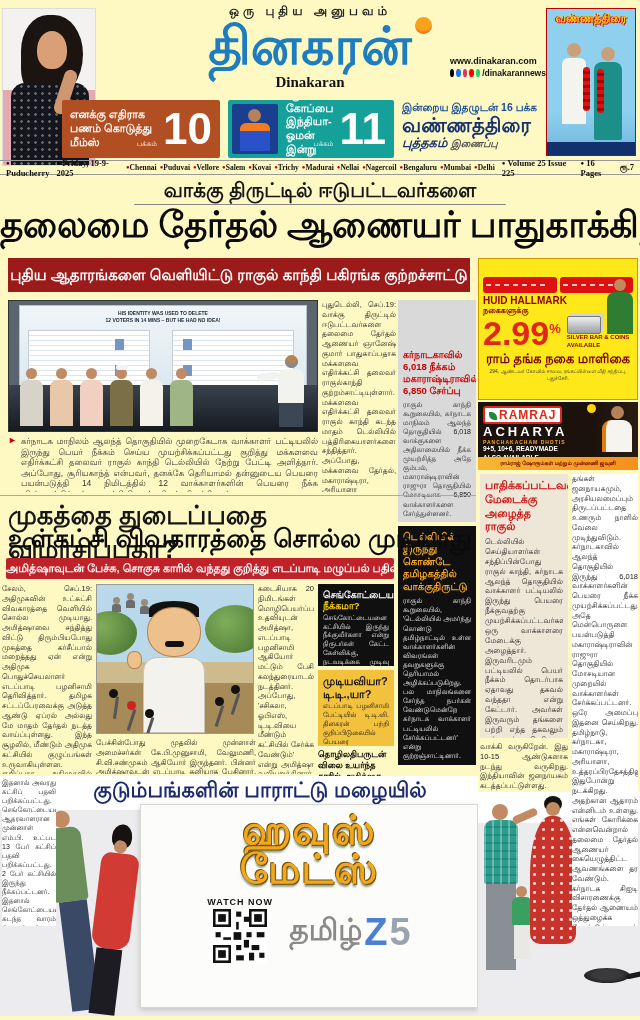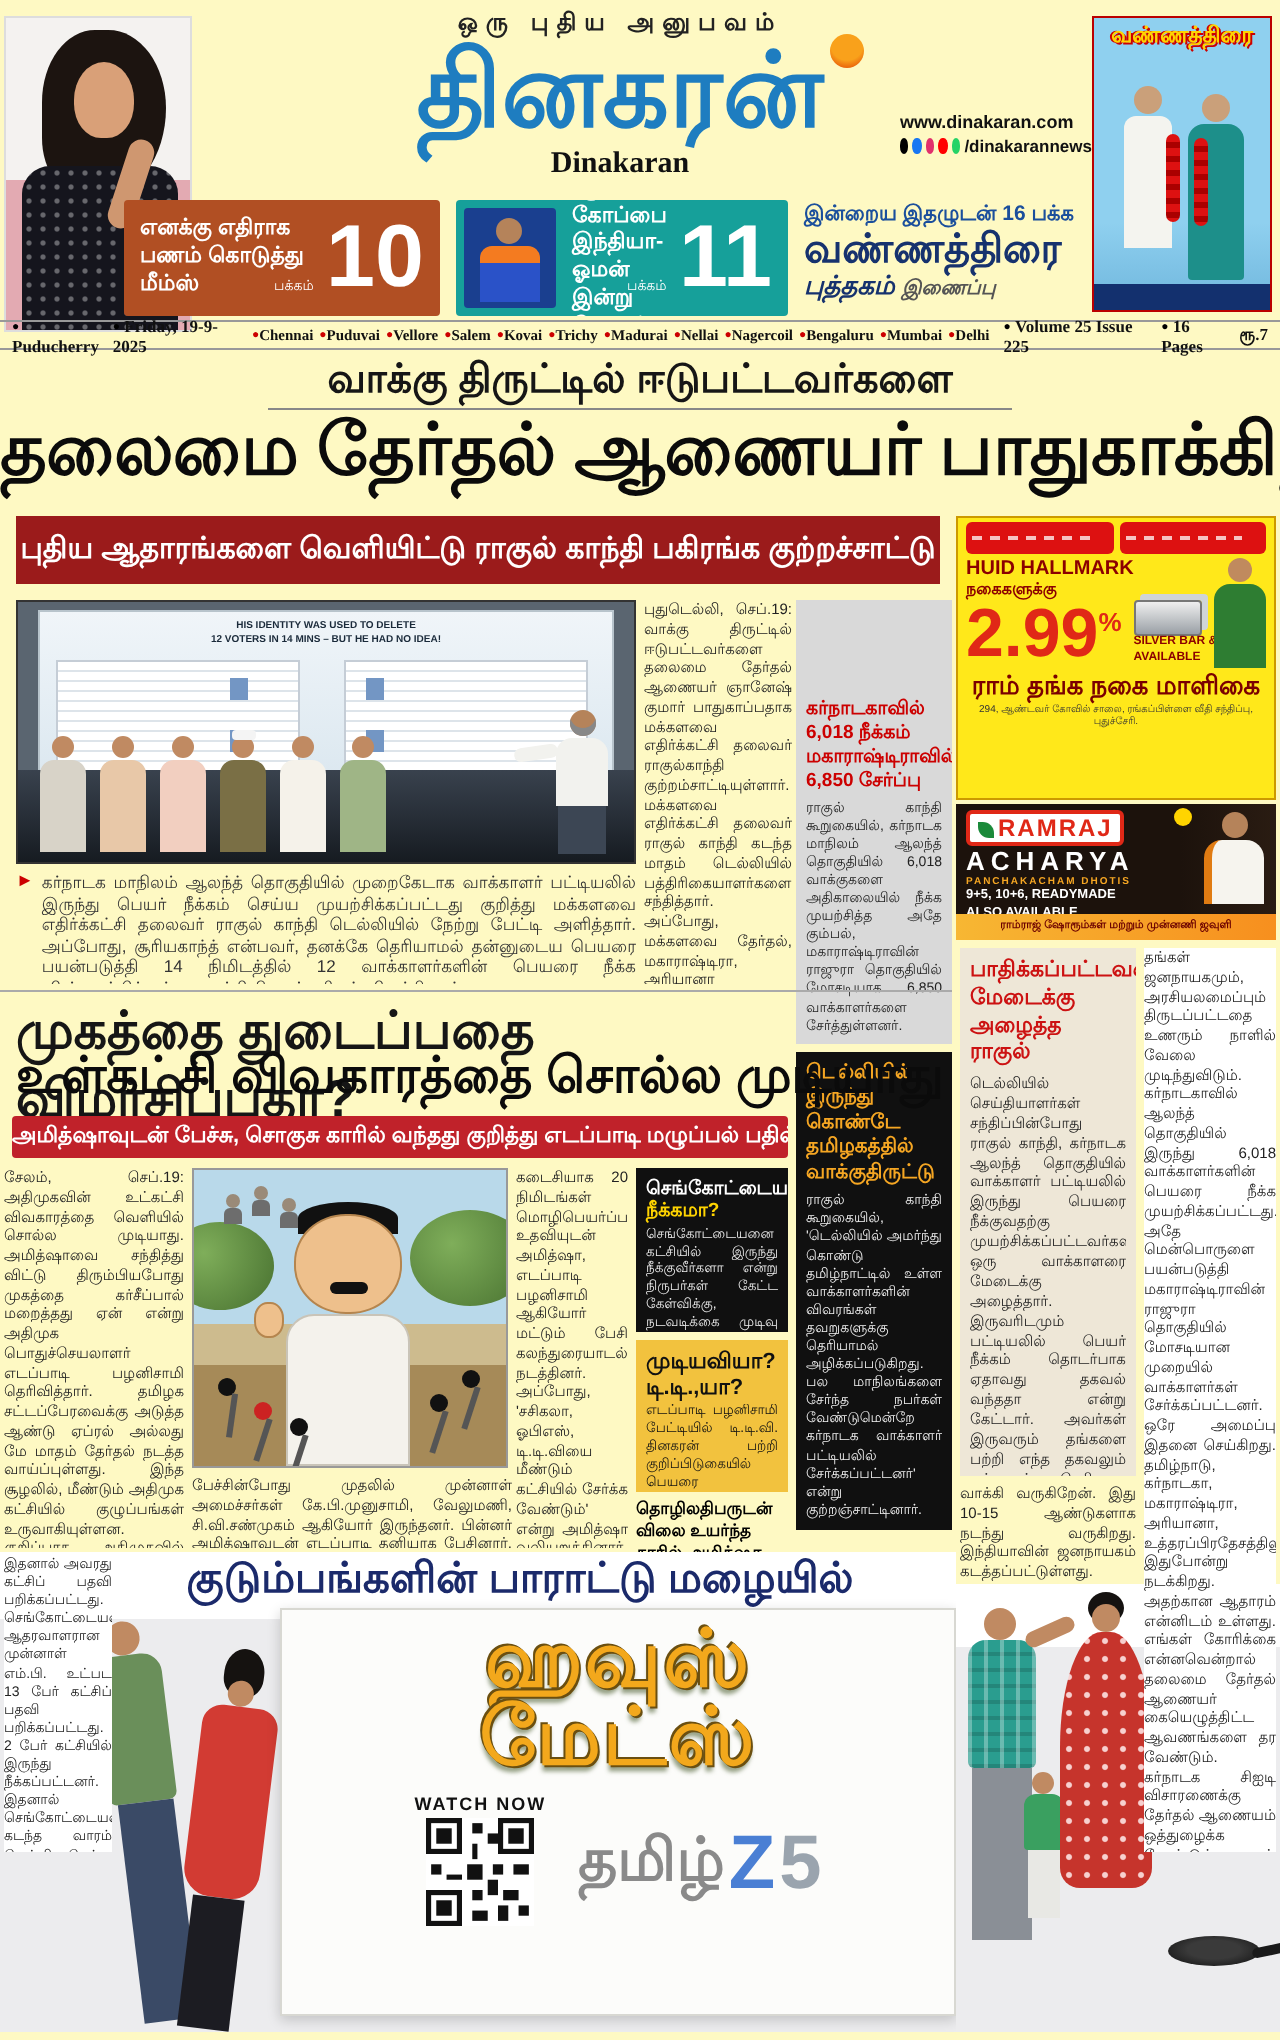--- a/index.html
+++ b/index.html
@@ -104,21 +104,21 @@
   .sengbox h4 { font-size:9.5px; line-height:1.2; color:#fff; }
   .sengbox h4 .yel { color:#ffd400; }
   .sengbox p { font-size:6.8px; line-height:1.3; color:#eee; margin-top:2px; }
   .yellowbox { background:#f2c23e; padding:5px; }
   .yellowbox h4 { font-size:11px; color:#111; line-height:1.15; }
   .yellowbox p { font-size:6.8px; line-height:1.3; color:#111; margin-top:2px; }
   .jumpnote { font-size:8.5px; font-weight:bold; color:#000; line-height:1.3; }
   .jumpnote .pg { display:block; }
 
   
-  .huid { background:#ffe81a; border:1px solid #c90; padding:2px 4px; overflow:hidden; }
+  .huid { background:#ffe81a; border:1px solid #c90; padding:18px 4px; overflow:hidden; }
   .huid-chips { display:flex; gap:3px; }
   .chip { height:16px; border-radius:3px; background:#d11; flex:1;
           background-image:repeating-linear-gradient(90deg, rgba(255,255,255,.75) 0 5px, transparent 5px 9px); background-size:80% 2px; background-position:3px 7px; background-repeat:no-repeat; }
   .huid-title { font-size:10px; font-weight:800; color:#8b0000; margin-top:2px; }
   .huid-sub { font-size:8px; font-weight:bold; color:#8b0000; }
   .huid-rate { font-size:34px; font-weight:900; color:#e02817; line-height:1; }
   .huid-rate sup { font-size:13px; }
   .huid-note { font-size:6px; font-weight:800; color:#8b0000; line-height:1.3; }
   .bars { width:34px; height:18px; background:linear-gradient(#efefef,#9aa0a6); border:1px solid #777; border-radius:2px; box-shadow:3px -3px 0 #cfd4d8; }
   .huid-woman { position:absolute; right:2px; top:20px; width:30px; height:56px; }

